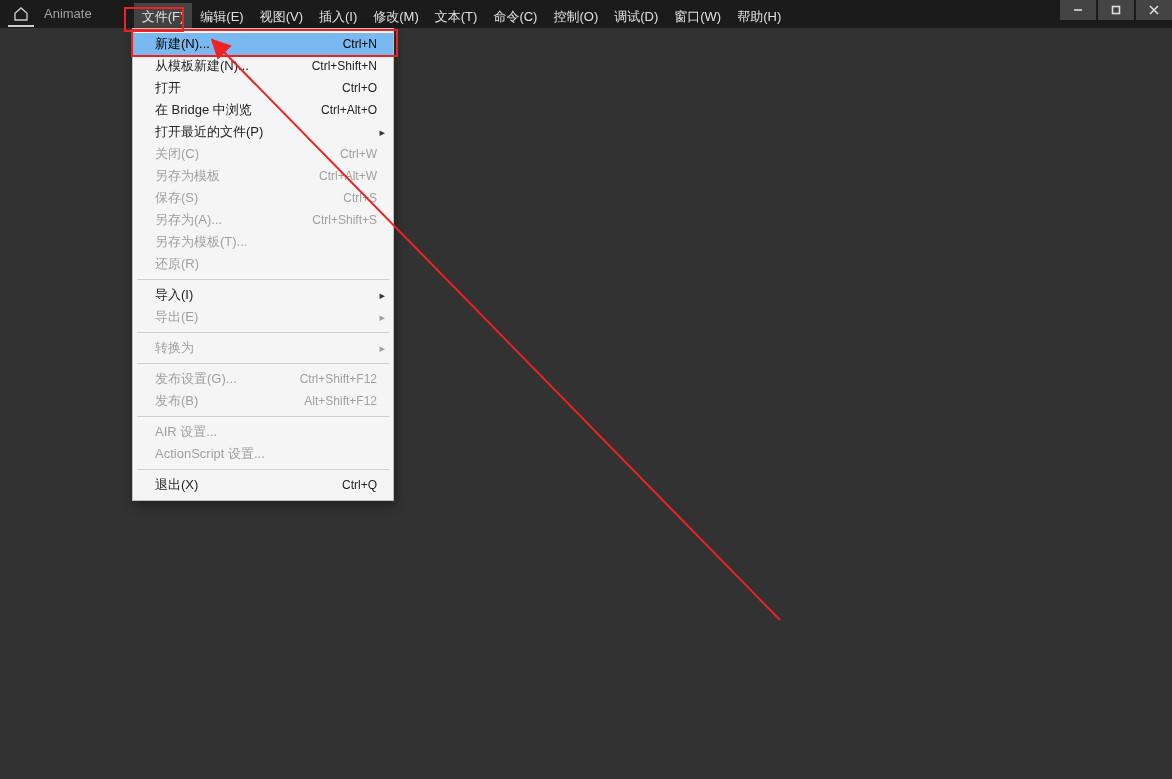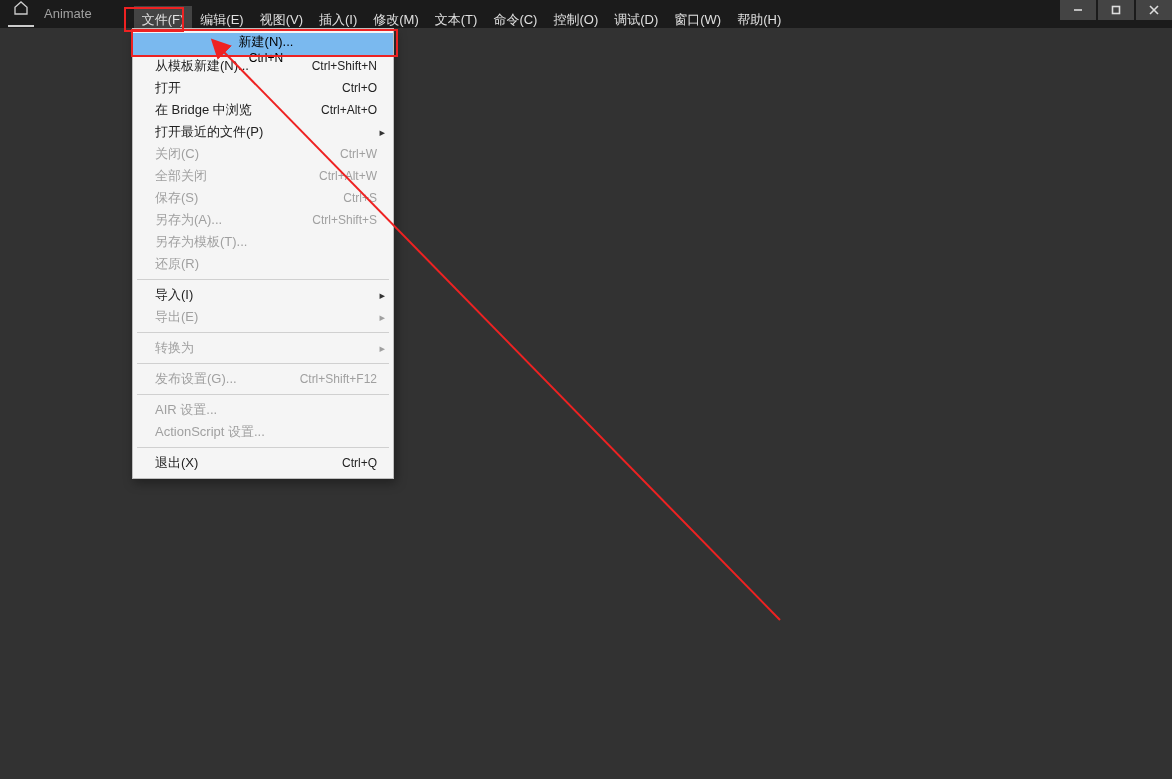--- a/index.html
+++ b/index.html
@@ -1,29 +1,29 @@
 <!DOCTYPE html>
 <html><head>
 <meta charset="utf-8">
 <style>
   html,body{margin:0;padding:0;width:1172px;height:779px;background:#323232;font-family:"Microsoft YaHei","Segoe UI",Arial,sans-serif;font-size:13px;color:#ddd;overflow:hidden;}
-  .titlebar{height:28px;background:#1b1b1b;display:flex;align-items:flex-start;position:relative;}
+  .titlebar{height:28px;background:#1b1b1b;display:flex;align-items:center;position:relative;}
   .home-btn{width:34px;display:flex;align-items:center;justify-content:center;margin-left:4px;}
   .home-btn svg{width:16px;height:16px;}
   .home-underline{position:absolute;left:8px;top:25px;width:26px;height:2px;background:#ccc;}
   .apptitle{color:#a0a0a0;line-height:28px;padding:0 12px 0 6px;}
   .menubar{display:flex;align-items:center;gap:0;padding-left:30px;}
   .menu-item{padding:0 8px;height:28px;line-height:28px;color:#e0e0e0;cursor:pointer;position:relative;margin-top:6px;}
   .menu-item.open{background:#444;}
   .win-controls{position:absolute;right:0;top:0;display:flex;}
   .win-btn{width:36px;height:20px;background:#444;margin-left:2px;display:flex;align-items:center;justify-content:center;}
   .win-btn svg{width:10px;height:10px;stroke:#ddd;stroke-width:1.6;fill:none;}
   .dropdown{position:absolute;left:132px;top:28px;width:260px;background:#f5f5f5;color:#222;border:1px solid #bfbfbf;box-shadow:2px 4px 10px rgba(0,0,0,.35);padding:4px 0;z-index:10;}
   .dd-item{display:flex;align-items:center;justify-content:space-between;height:22px;padding:0 16px 0 22px;cursor:default;position:relative;}
-  .dd-item.highlight{background:#7ab9ef;color:#000;flex-direction:column;}
+  .dd-item.highlight{background:#7ab9ef;color:#000;}
   .dd-item.disabled{color:#a0a0a0;}
   .dd-item .shortcut{font-size:12px;color:inherit;text-align:right;}
   .dd-item .submenu-arrow{position:absolute;right:8px;font-size:11px;color:#333;}
   .dd-item.disabled .submenu-arrow{color:#a0a0a0;}
   .dd-sep{height:1px;background:#d0d0d0;margin:4px 4px;}
   .red-box{position:absolute;border:2px solid #e22;pointer-events:none;z-index:20;}
   .red-box.menu{left:124px;top:7px;width:56px;height:21px;}
   .red-box.item{left:131px;top:29px;width:263px;height:24px;}
   .red-arrow{position:absolute;left:0;top:0;pointer-events:none;z-index:15;}
 </style>
@@ -90,21 +90,21 @@
     </div>
     <div class="dd-item">
       <span>打开最近的文件(P)</span>
       <span class="submenu-arrow">▸</span>
     </div>
     <div class="dd-item disabled">
       <span>关闭(C)</span>
       <span class="shortcut">Ctrl+W</span>
     </div>
     <div class="dd-item disabled">
-      <span>全部关闭</span>
+      <span>另存为模板</span>
       <span class="shortcut">Ctrl+Alt+W</span>
     </div>
     <div class="dd-item disabled">
       <span>保存(S)</span>
       <span class="shortcut">Ctrl+S</span>
     </div>
     <div class="dd-item disabled">
       <span>另存为(A)...</span>
       <span class="shortcut">Ctrl+Shift+S</span>
     </div>
@@ -126,20 +126,24 @@
     <div class="dd-sep"></div>
     <div class="dd-item disabled">
       <span>转换为</span>
       <span class="submenu-arrow">▸</span>
     </div>
     <div class="dd-sep"></div>
     <div class="dd-item disabled">
       <span>发布设置(G)...</span>
       <span class="shortcut">Ctrl+Shift+F12</span>
     </div>
+    <div class="dd-item disabled">
+      <span>发布(B)</span>
+      <span class="shortcut">Alt+Shift+F12</span>
+    </div>
     <div class="dd-sep"></div>
     <div class="dd-item disabled">
       <span>AIR 设置...</span>
     </div>
     <div class="dd-item disabled">
       <span>ActionScript 设置...</span>
     </div>
     <div class="dd-sep"></div>
     <div class="dd-item">
       <span>退出(X)</span>

